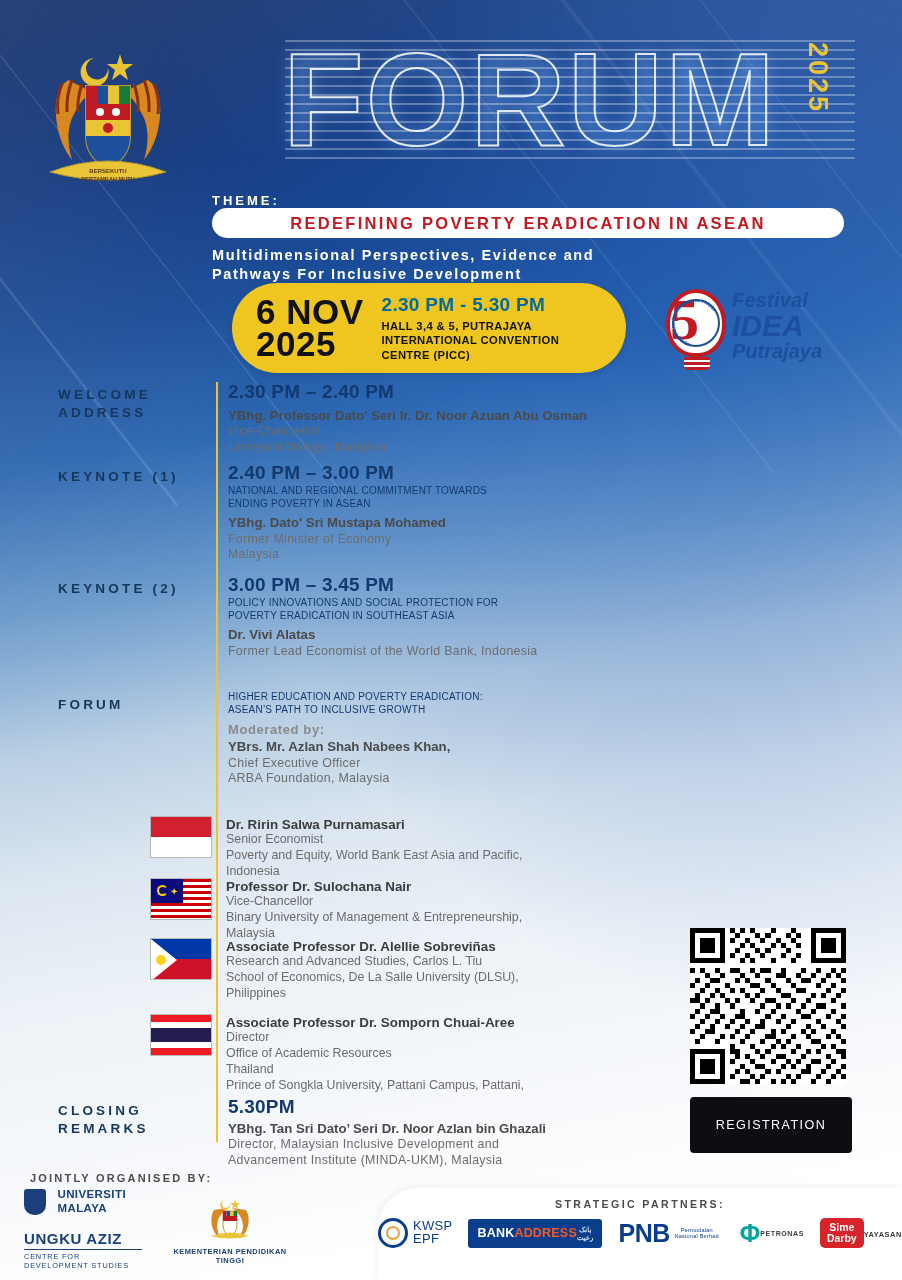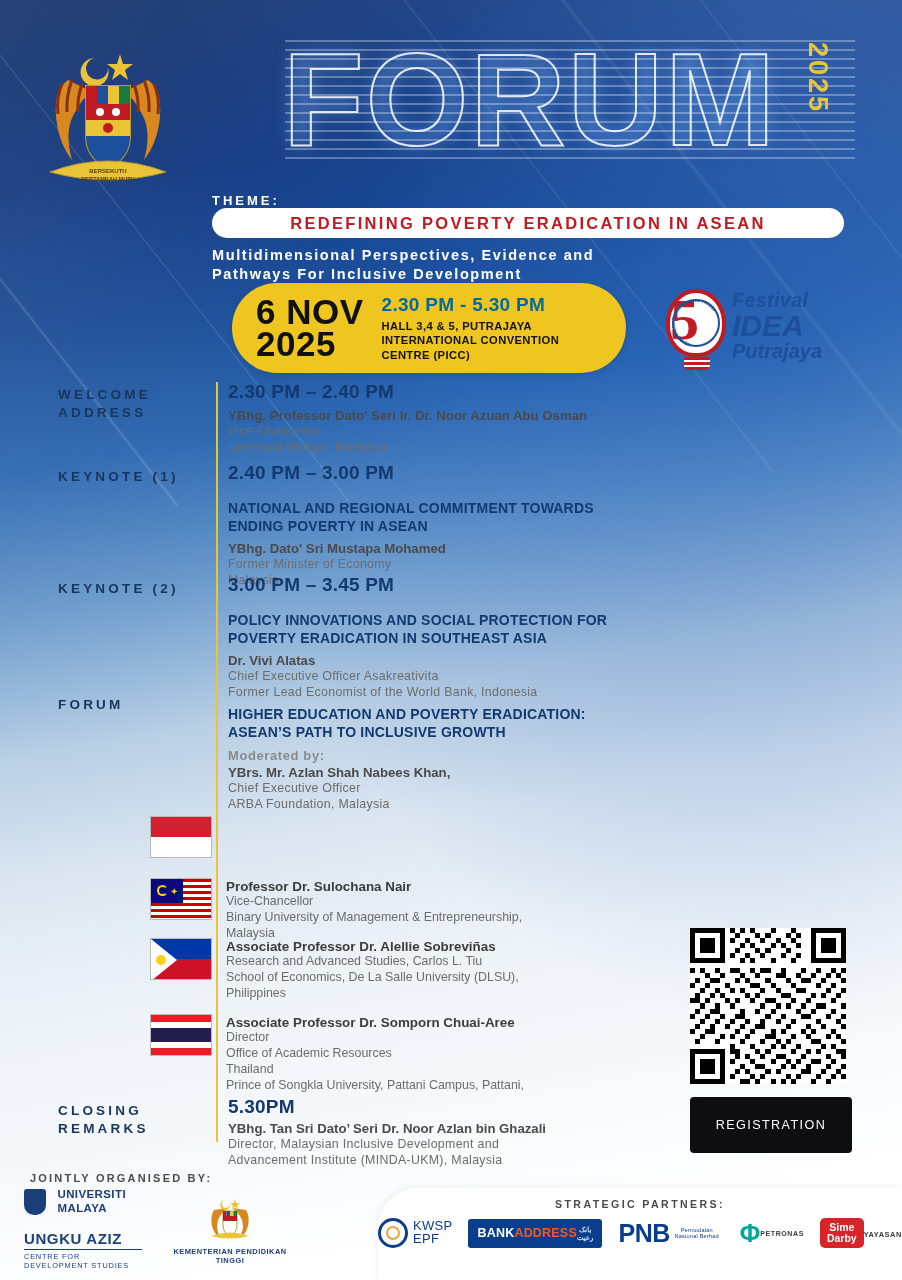--- a/index.html
+++ b/index.html
@@ -128,21 +128,21 @@
     position:absolute; left:216px; top:382px; width:2px; height:760px;
     background:#e9c437;
   }
   .side-label {
     position:absolute; text-align:left;
     font-size:13.5px; font-weight:bold; letter-spacing:3.2px; color:#17365d;
     line-height:1.35;
   }
   .item { position:absolute; left:228px; }
   .item .t-time { font-size:19px; font-weight:bold; color:#123a70; letter-spacing:0.2px; }
-  .item .t-title { font-size:14px; font-weight:bold; color:#123a70; line-height:1.32; margin-top:15px; letter-spacing:0.2px; }
+  .item .t-title { font-size:10px; font-weight:normal; color:#123a70; line-height:1.32; margin-top:0; letter-spacing:0.2px; }
   .item .t-name { font-size:13.2px; font-weight:bold; color:#4a4a4a; line-height:1.3; margin-top:4px; }
   .item .t-meta { font-size:12.4px; color:#6c6c6c; line-height:1.28; letter-spacing:0.3px; }
   .item .t-mod { font-size:13px; font-weight:bold; color:#8a8a8a; letter-spacing:0.6px; margin-top:6px; }
 
   
   .panel { position:absolute; left:150px; display:flex; gap:14px; }
   .flag { width:62px; height:42px; border:1px solid #b9b9b9; flex:0 0 auto; }
   .panel .ptxt { padding-top:1px; }
   .panel .pname { font-size:13.4px; font-weight:bold; color:#3c3c3c; }
   .panel .pmeta { font-size:12.4px; color:#6c6c6c; line-height:1.28; }
@@ -338,40 +338,45 @@
   <div class="side-label" style="left:58px; top:580px;">
     <div>KEYNOTE (2)</div>
   </div>
   <div class="item" style="top:574px;">
     <div class="t-time">3.00 PM – 3.45 PM</div>
     <div class="t-title">
       <div>POLICY INNOVATIONS AND SOCIAL PROTECTION FOR</div>
       <div>POVERTY ERADICATION IN SOUTHEAST ASIA</div>
     </div>
     <div class="t-name">Dr. Vivi Alatas</div>
-    <div class="t-meta">Chief Executive Officer Asakreativita</div>
     <div class="t-meta">Former Lead Economist of the World Bank, Indonesia</div>
   </div>
 
   <div class="side-label" style="left:58px; top:696px;">
     <div>FORUM</div>
   </div>
   <div class="item" style="top:690px;">
     <div class="t-title">
       <div>HIGHER EDUCATION AND POVERTY ERADICATION:</div>
       <div>ASEAN’S PATH TO INCLUSIVE GROWTH</div>
     </div>
     <div class="t-mod">Moderated by:</div>
     <div class="t-name" style="margin-top:1px;">YBrs. Mr. Azlan Shah Nabees Khan,</div>
     <div class="t-meta">Chief Executive Officer</div>
     <div class="t-meta">ARBA Foundation, Malaysia</div>
   </div>
 
   <div class="panel" style="top:816px;">
     <div class="flag f-id"></div>
+    <div class="ptxt">
+      <div class="pname">Dr. Ririn Salwa Purnamasari</div>
+      <div class="pmeta">Senior Economist</div>
+      <div class="pmeta">Poverty and Equity, World Bank East Asia and Pacific,</div>
+      <div class="pmeta">Indonesia</div>
+    </div>
   </div>
 
   <div class="panel" style="top:878px;">
     <div class="flag f-my">
       <div class="canton"></div>
         <div class="moon"></div>
         <div class="star">✦</div>
     </div>
     <div class="ptxt">
       <div class="pname">Professor Dr. Sulochana Nair</div>

